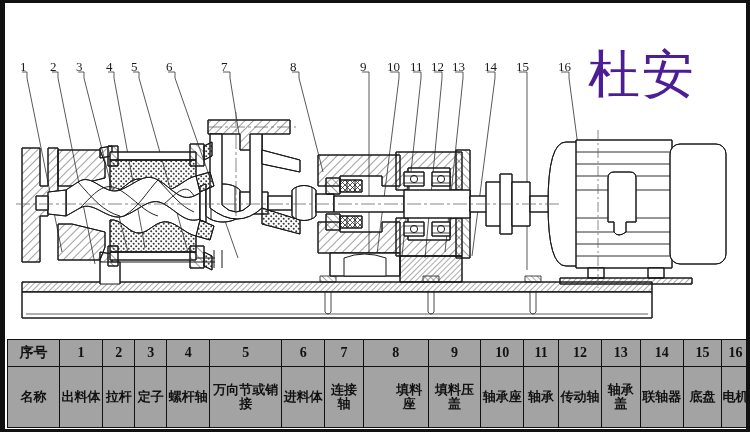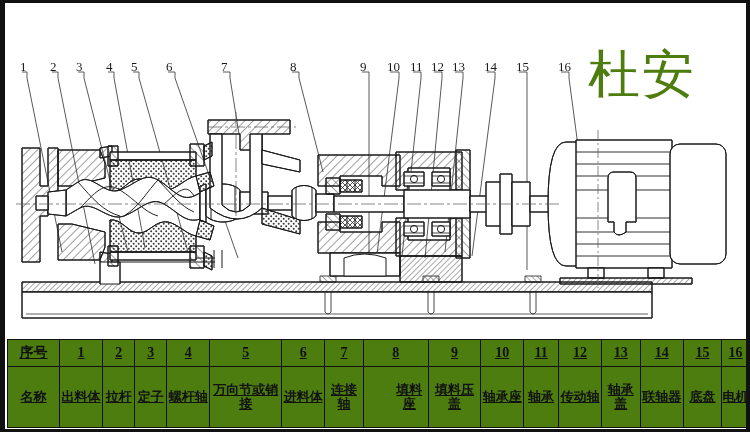--- a/index.html
+++ b/index.html
@@ -18,29 +18,29 @@
   #drawing{position:absolute;left:0;top:0;width:750px;height:330px;}
   #drawing svg{display:block;}
 
   
   .callout{position:absolute;font-size:13px;color:#1a1a1a;
            font-family:"Liberation Serif","DejaVu Serif",serif;
            line-height:1;letter-spacing:0;}
 
   
   #watermark{position:absolute;left:588px;top:48px;font-size:52px;
-             color:#4d7c0f;font-family:"DejaVu Sans","Liberation Sans",sans-serif;
+             color:#4c1d95;font-family:"DejaVu Sans","Liberation Sans",sans-serif;
              font-weight:400;letter-spacing:2px;line-height:1;}
 
   
   #parts-table{position:absolute;left:7px;top:339px;
                border-collapse:collapse;table-layout:fixed;
                font-family:"DejaVu Sans","Liberation Sans",sans-serif;}
   #parts-table td{border:1.6px solid #111;text-align:center;
-                  vertical-align:middle;padding:0;color:#111;background:#4d7c0f;text-decoration:underline;}
+                  vertical-align:middle;padding:0;color:#111;background:#a3a3a3;}
   #parts-table tr.idx-row td{height:26px;font-size:14px;
        font-family:"Liberation Serif","DejaVu Serif",serif;font-weight:bold;}
   #parts-table tr.name-row td{height:60px;font-size:13px;font-weight:bold;
        line-height:1.08;word-break:break-all;text-align:center;}
   #parts-table td.hdr{font-size:13.5px;font-weight:bold;}
 </style>
 </head>
 <body>
 
 <div id="root">

